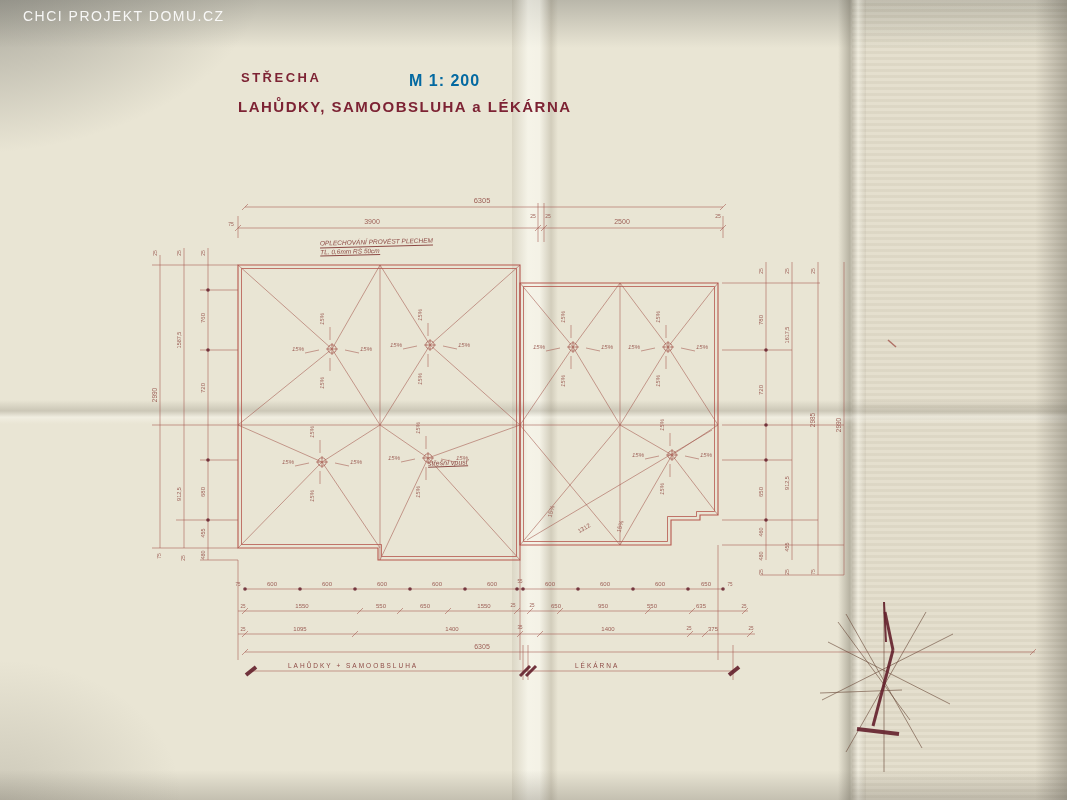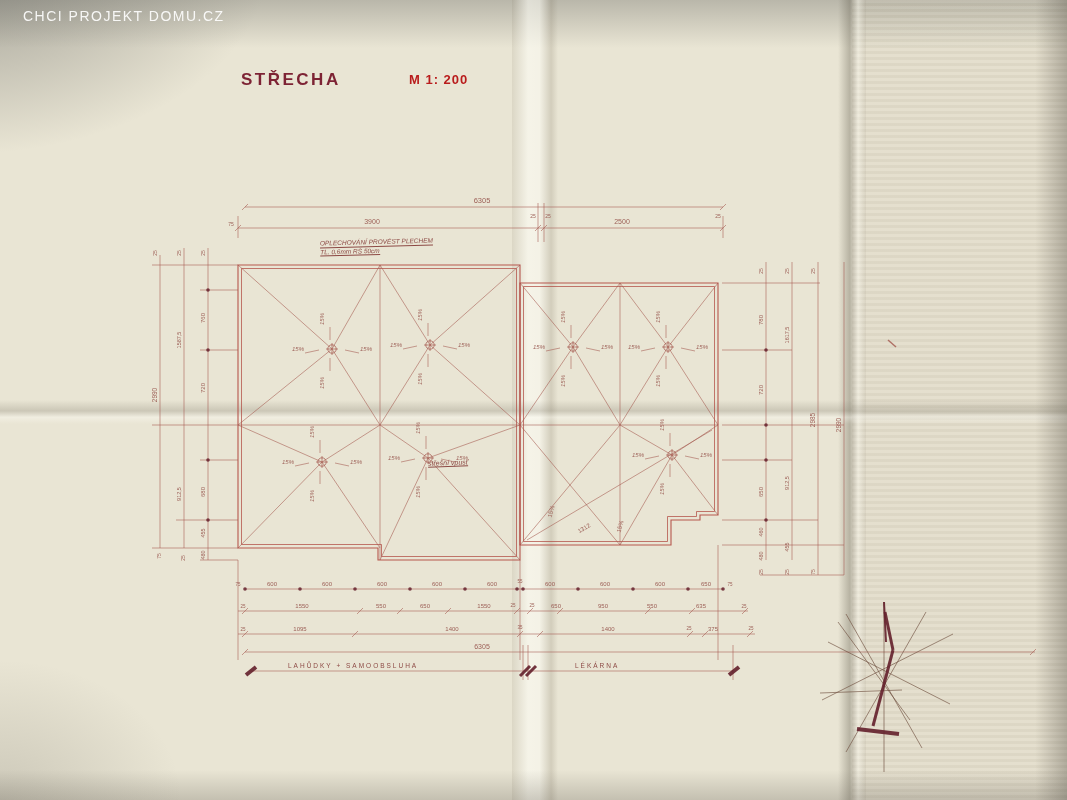--- a/index.html
+++ b/index.html
@@ -17,22 +17,22 @@
   .right-texture{left:852px;top:0;right:0;height:800px;
     background:repeating-linear-gradient(180deg,rgba(255,255,255,.06) 0 3px,rgba(120,115,100,.06) 3px 6px);}
   .fold-h{left:0;top:400px;right:0;height:24px;
     background:linear-gradient(rgba(118,113,98,0),rgba(118,113,98,.26) 45%,rgba(255,255,248,.34) 72%,rgba(118,113,98,0));}
   .shade-right-edge{right:0;top:0;width:32px;height:800px;background:linear-gradient(270deg,rgba(90,85,75,.38),rgba(90,85,75,0));}
   .shade-bottom{left:0;bottom:0;right:0;height:30px;background:linear-gradient(0deg,rgba(100,95,85,.28),rgba(100,95,85,0));}
   .shade-bottomleft{inset:auto auto 0 0;width:260px;height:200px;
     background:radial-gradient(ellipse 260px 200px at 0 100%,rgba(100,96,86,.22),rgba(100,96,86,0) 70%);}
   
   .watermark{left:8px;top:8px;color:rgba(255,255,255,.9);font-size:14px;letter-spacing:1.5px;margin-left:15px;}
-  .t-name{left:241px;top:70px;font-size:17px;font-weight:bold;letter-spacing:2.5px;color:#7d2334;}
-  .t-scale{left:388px;top:72px;font-size:13px;font-weight:bold;letter-spacing:1px;color:#b91c1c;padding-left:21px;}
+  .t-name{left:241px;top:70px;font-size:13px;font-weight:bold;letter-spacing:2.5px;color:#7d2334;}
+  .t-scale{left:388px;top:72px;font-size:16px;font-weight:bold;letter-spacing:1px;color:#0369a1;padding-left:21px;}
   .t-sub{left:238px;top:98px;font-size:15px;font-weight:bold;letter-spacing:1.5px;color:#7d2334;}
   .anno1{left:320px;top:238px;font-size:6.5px;color:#8d4a45;transform:rotate(-1.5deg);font-style:italic;}
   .anno1 div{border-bottom:.5px solid #8d4a45;padding-bottom:.5px;display:table;}
   .anno2{left:428px;top:459px;font-size:7px;font-style:italic;color:#8d4a45;border-bottom:.6px solid #8d4a45;display:table;transform:rotate(-2deg);}
   .br-left{left:288px;top:662px;font-size:6.5px;letter-spacing:2px;color:#8d4a45;}
   .br-right{left:575px;top:662px;font-size:6.5px;letter-spacing:2px;color:#8d4a45;}
   svg{position:absolute;left:0;top:0;}
   svg text{font-family:"Liberation Sans",sans-serif;}
 </style>
 </head>
@@ -337,20 +337,21 @@
       <text x="482" y="649" font-size="7" fill="#96544c" text-anchor="middle" opacity="0.92">6305</text>
       <text x="553" y="512" font-size="6" fill="#96544c" text-anchor="middle" transform="rotate(-75 553 512)" opacity="0.92">15%</text>
       <text x="622" y="527" font-size="6" fill="#96544c" text-anchor="middle" transform="rotate(-75 622 527)" opacity="0.92">15%</text>
       <text x="585" y="530" font-size="6" fill="#96544c" text-anchor="middle" transform="rotate(-30 585 530)" opacity="0.92">1312</text>
     </svg>
 
   <div class="abs watermark">CHCI PROJEKT DOMU.CZ</div>
 
   <div class="abs t-name">STŘECHA</div>
   <div class="abs t-scale">M  1: 200</div>
+  <div class="abs t-sub">LAHŮDKY, SAMOOBSLUHA  a  LÉKÁRNA</div>
 
   <div class="abs anno1">
     <div>OPLECHOVÁNÍ PROVÉST PLECHEM</div>
     <div>TL. 0,6mm  RŠ 50cm</div>
   </div>
   <div class="abs anno2">střešní vpusť</div>
 
   <div class="abs br-left">LAHŮDKY   +   SAMOOBSLUHA</div>
   <div class="abs br-right">LÉKÁRNA</div>
 </div>

